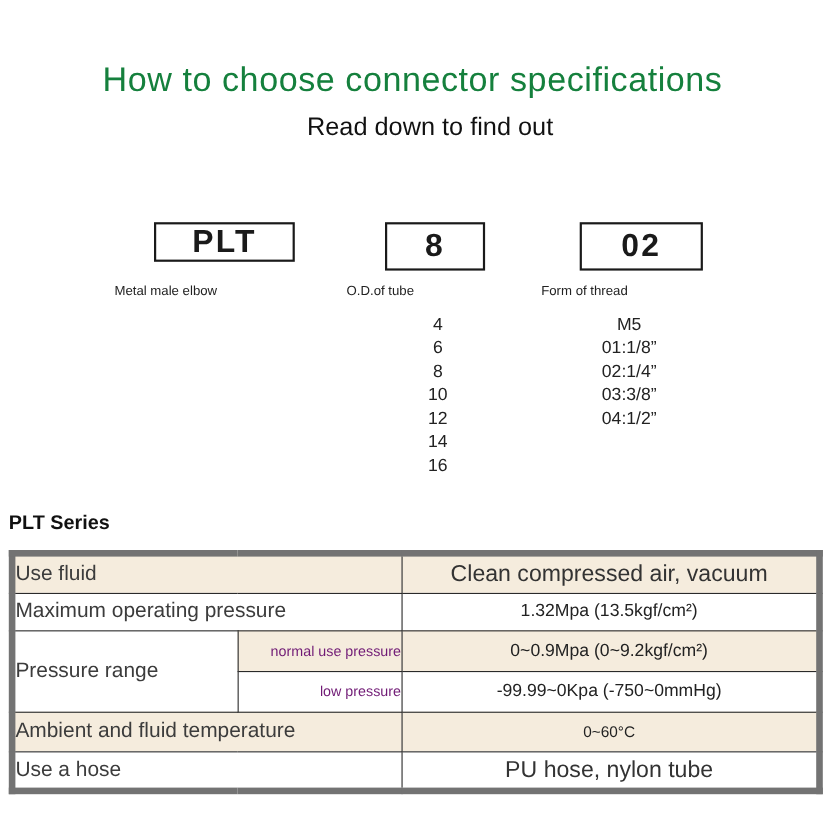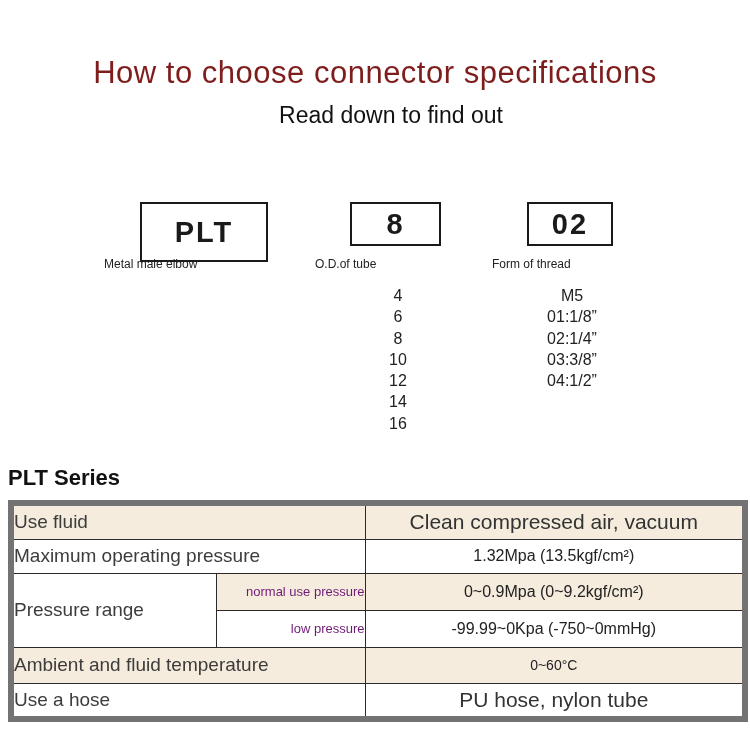--- a/index.html
+++ b/index.html
@@ -13,21 +13,21 @@
     overflow: hidden;
   }
   .title {
     position: absolute;
     top: 55px; left: 0;
     width: 100%;
     margin: 0;
     text-align: center;
     font-size: 31px;
     font-weight: 500;
-    color: #7f1d1d;
+    color: #15803d;
     letter-spacing: 0.5px;
   }
   .subtitle {
     position: absolute;
     top: 102px; left: 0;
     width: 100%;
     text-align: center;
     font-size: 23px;
     color: #111;
     padding-left: 16px;
@@ -37,23 +37,23 @@
     border: 2px solid #1a1a1a;
     display: flex;
     align-items: center;
     justify-content: center;
     font-weight: bold;
     font-size: 29px;
     color: #1a1a1a;
     letter-spacing: 2px;
     box-sizing: border-box;
   }
-  .box-plt { left: 140px; top: 202px; width: 128px; height: 60px; }
+  .box-plt { left: 140px; top: 202px; width: 128px; height: 36px; }
   .box-od  { left: 350px; top: 202px; width: 91px;  height: 44px; }
-  .box-thr { left: 527px; top: 202px; width: 86px;  height: 44px; }
+  .box-thr { left: 527px; top: 202px; width: 112px;  height: 44px; }
   .code-label {
     position: absolute;
     top: 257px;
     text-align: left;
     font-size: 12px;
     color: #222;
   }
   .lab-plt { left: 104px; width: 200px; }
   .lab-od  { left: 315px; width: 161px; }
   .lab-thr { left: 492px; width: 160px; }
@@ -63,21 +63,21 @@
     text-align: center;
     font-size: 16px;
     line-height: 21.3px;
     color: #222;
   }
   .tube-list   { left: 348px; width: 100px; }
   .thread-list { left: 512px; width: 120px; }
   .series-heading {
     position: absolute;
     left: 8px; top: 465px;
-    font-size: 22px;
+    font-size: 18px;
     font-weight: bold;
     color: #111;
   }
   table.spec-table {
     position: absolute;
     left: 8px; top: 500px;
     width: 734px;
     border-collapse: collapse;
     table-layout: fixed;
     border: 6px solid #737373;

